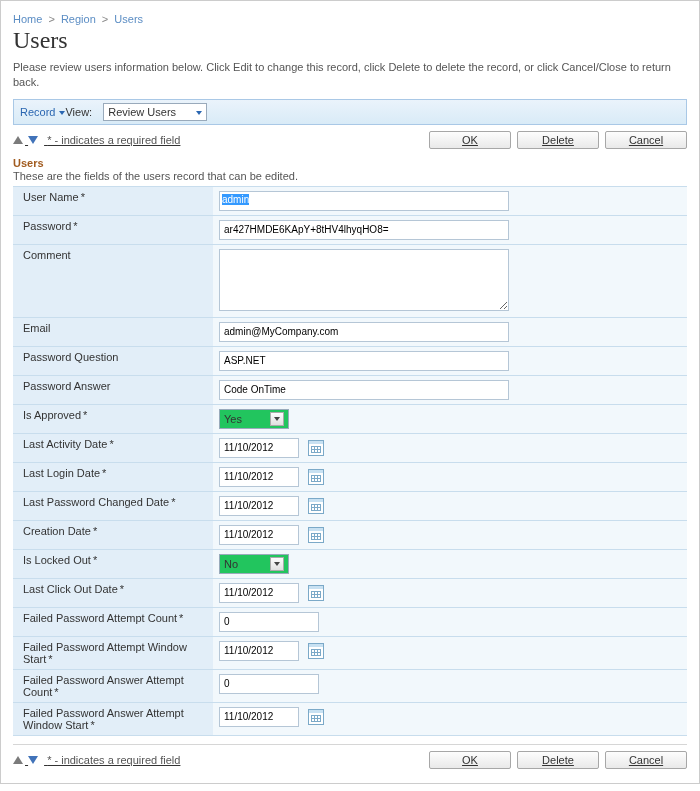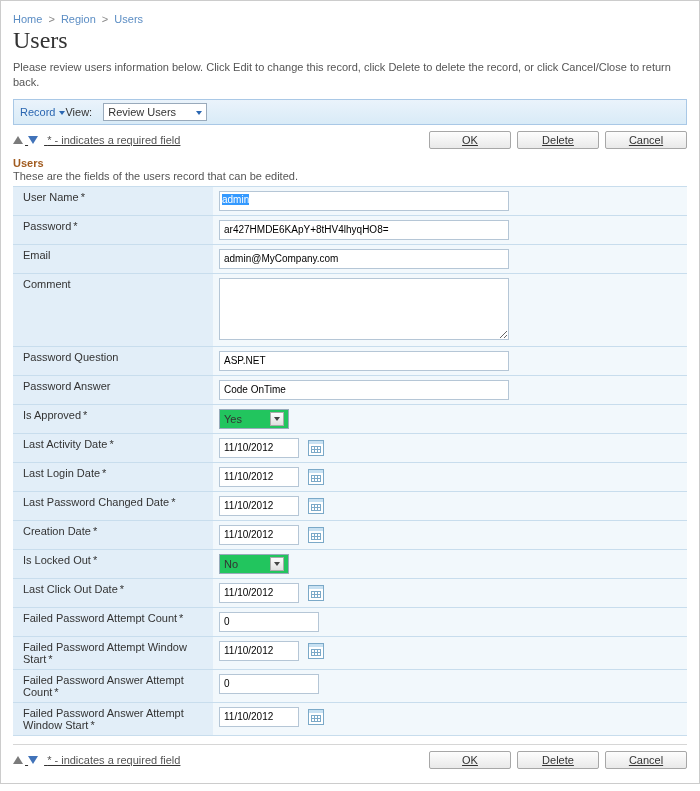--- a/index.html
+++ b/index.html
@@ -255,26 +255,26 @@
         <div class="tinput wide" style="padding:2px;">
           <span class="selected-text">admin</span>
         </div>
       </td>
     </tr>
     <tr>
       <td class="label-cell"><span class="req">Password</span></td>
       <td class="val-cell"><input class="tinput wide" value="ar427HMDE6KApY+8tHV4lhyqHO8=" style=""></td>
     </tr>
     <tr>
+      <td class="label-cell"><span>Comment</span></td>
+      <td class="val-cell"><textarea class="tarea" style=""></textarea></td>
+    </tr>
+    <tr>
       <td class="label-cell"><span>Email</span></td>
       <td class="val-cell"><input class="tinput wide" value="admin@MyCompany.com" style=""></td>
-    </tr>
-    <tr>
-      <td class="label-cell"><span>Comment</span></td>
-      <td class="val-cell"><textarea class="tarea" style=""></textarea></td>
     </tr>
     <tr>
       <td class="label-cell"><span>Password Question</span></td>
       <td class="val-cell"><input class="tinput wide" value="ASP.NET" style=""></td>
     </tr>
     <tr>
       <td class="label-cell"><span>Password Answer</span></td>
       <td class="val-cell"><input class="tinput wide" value="Code OnTime" style=""></td>
     </tr>
     <tr>

